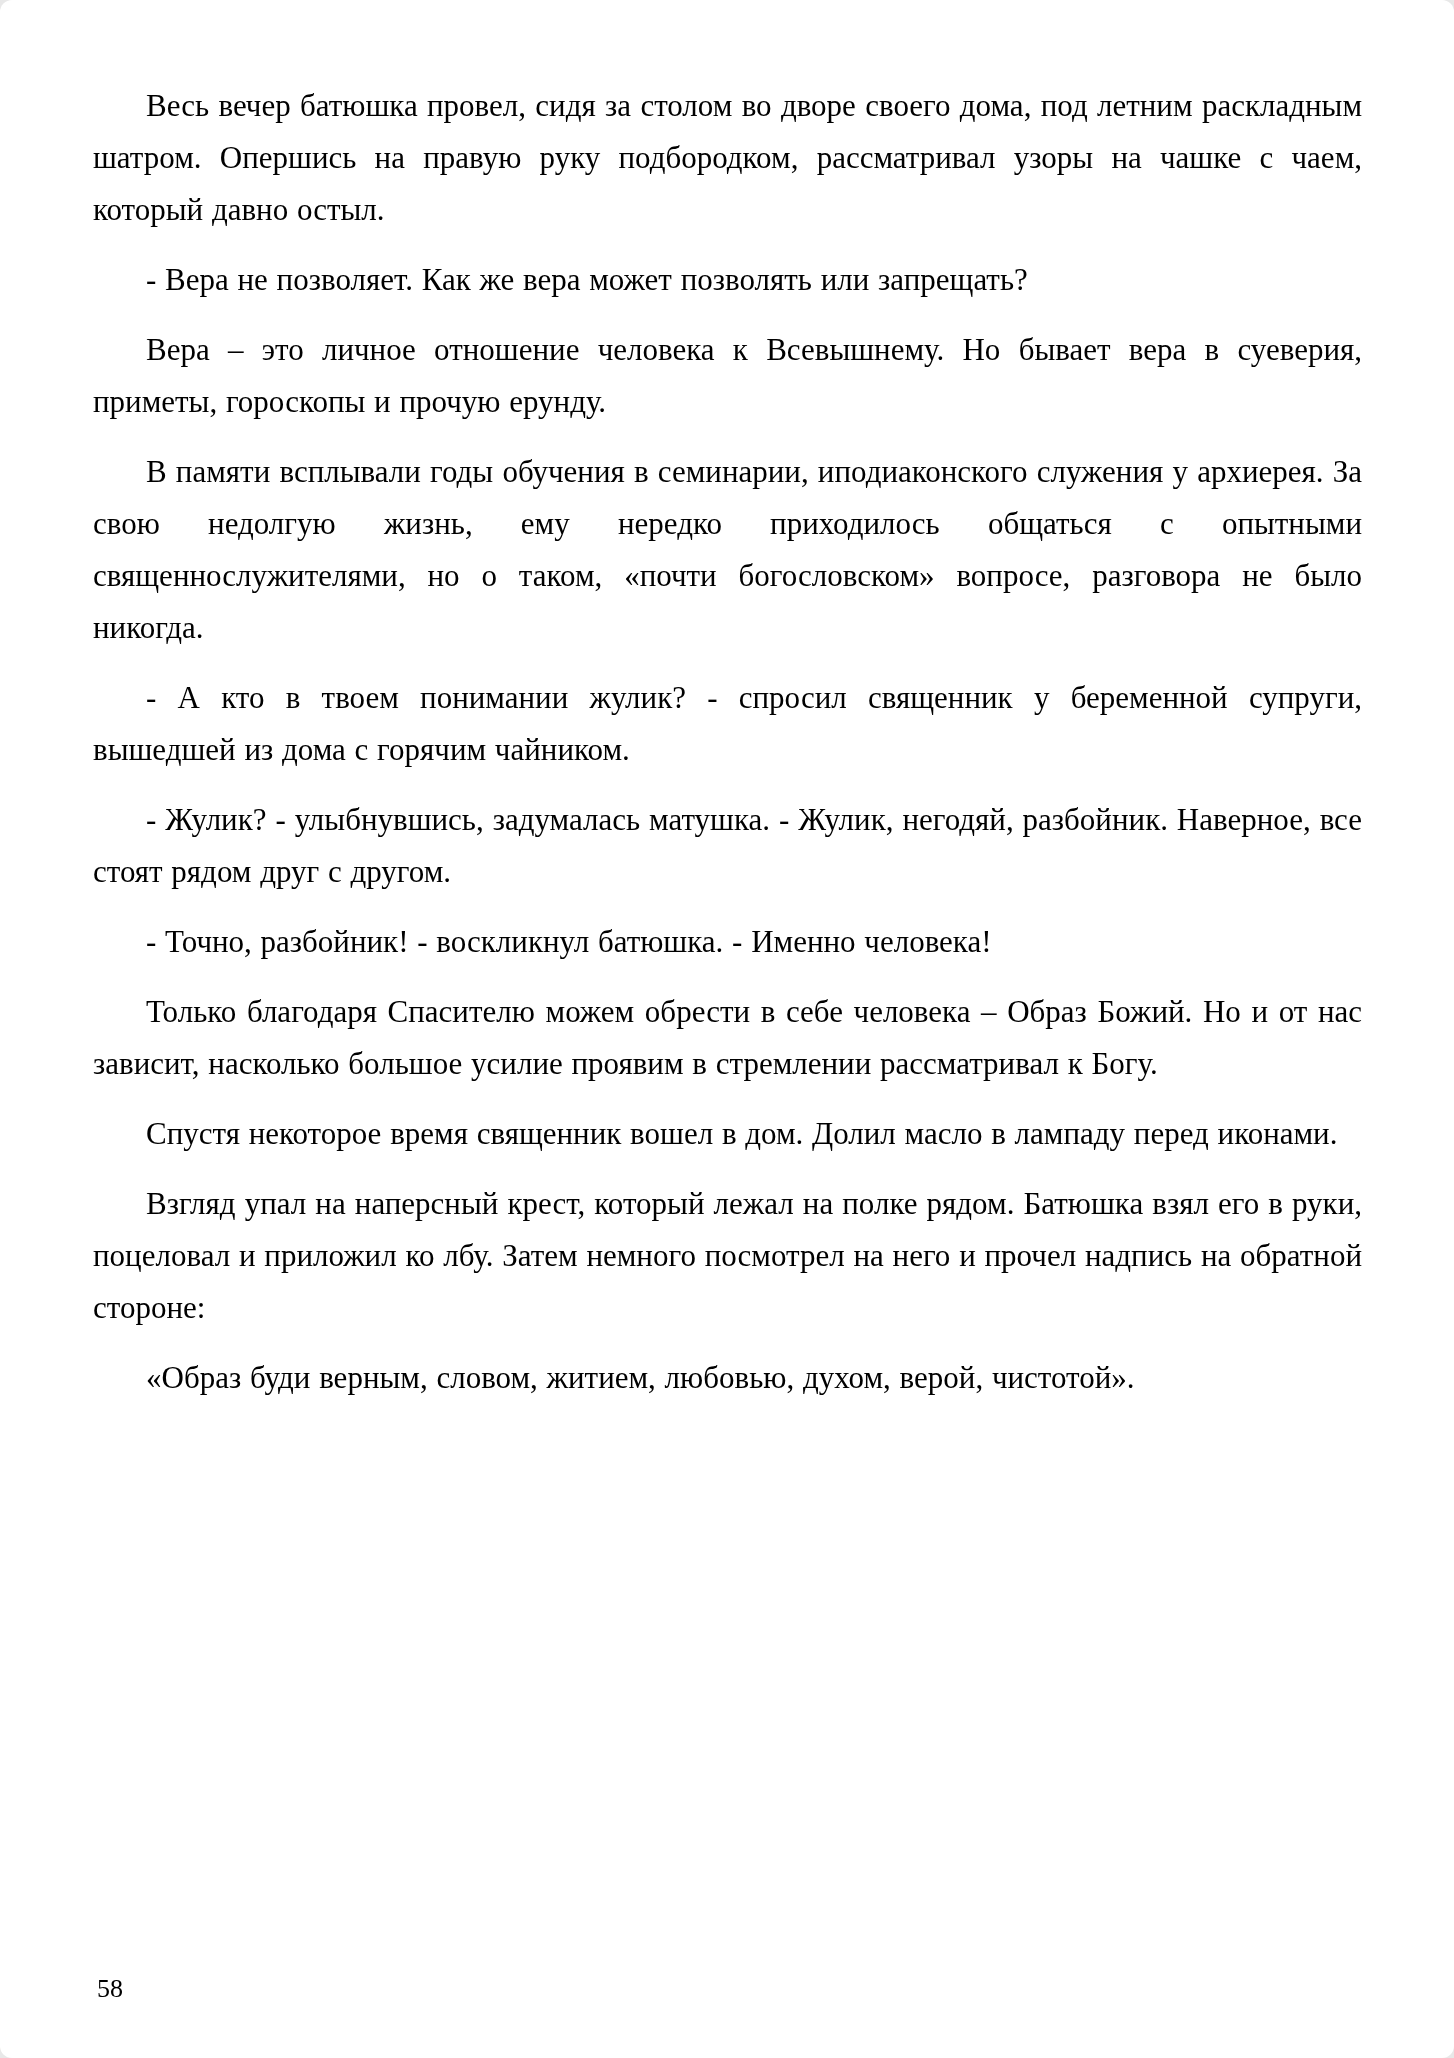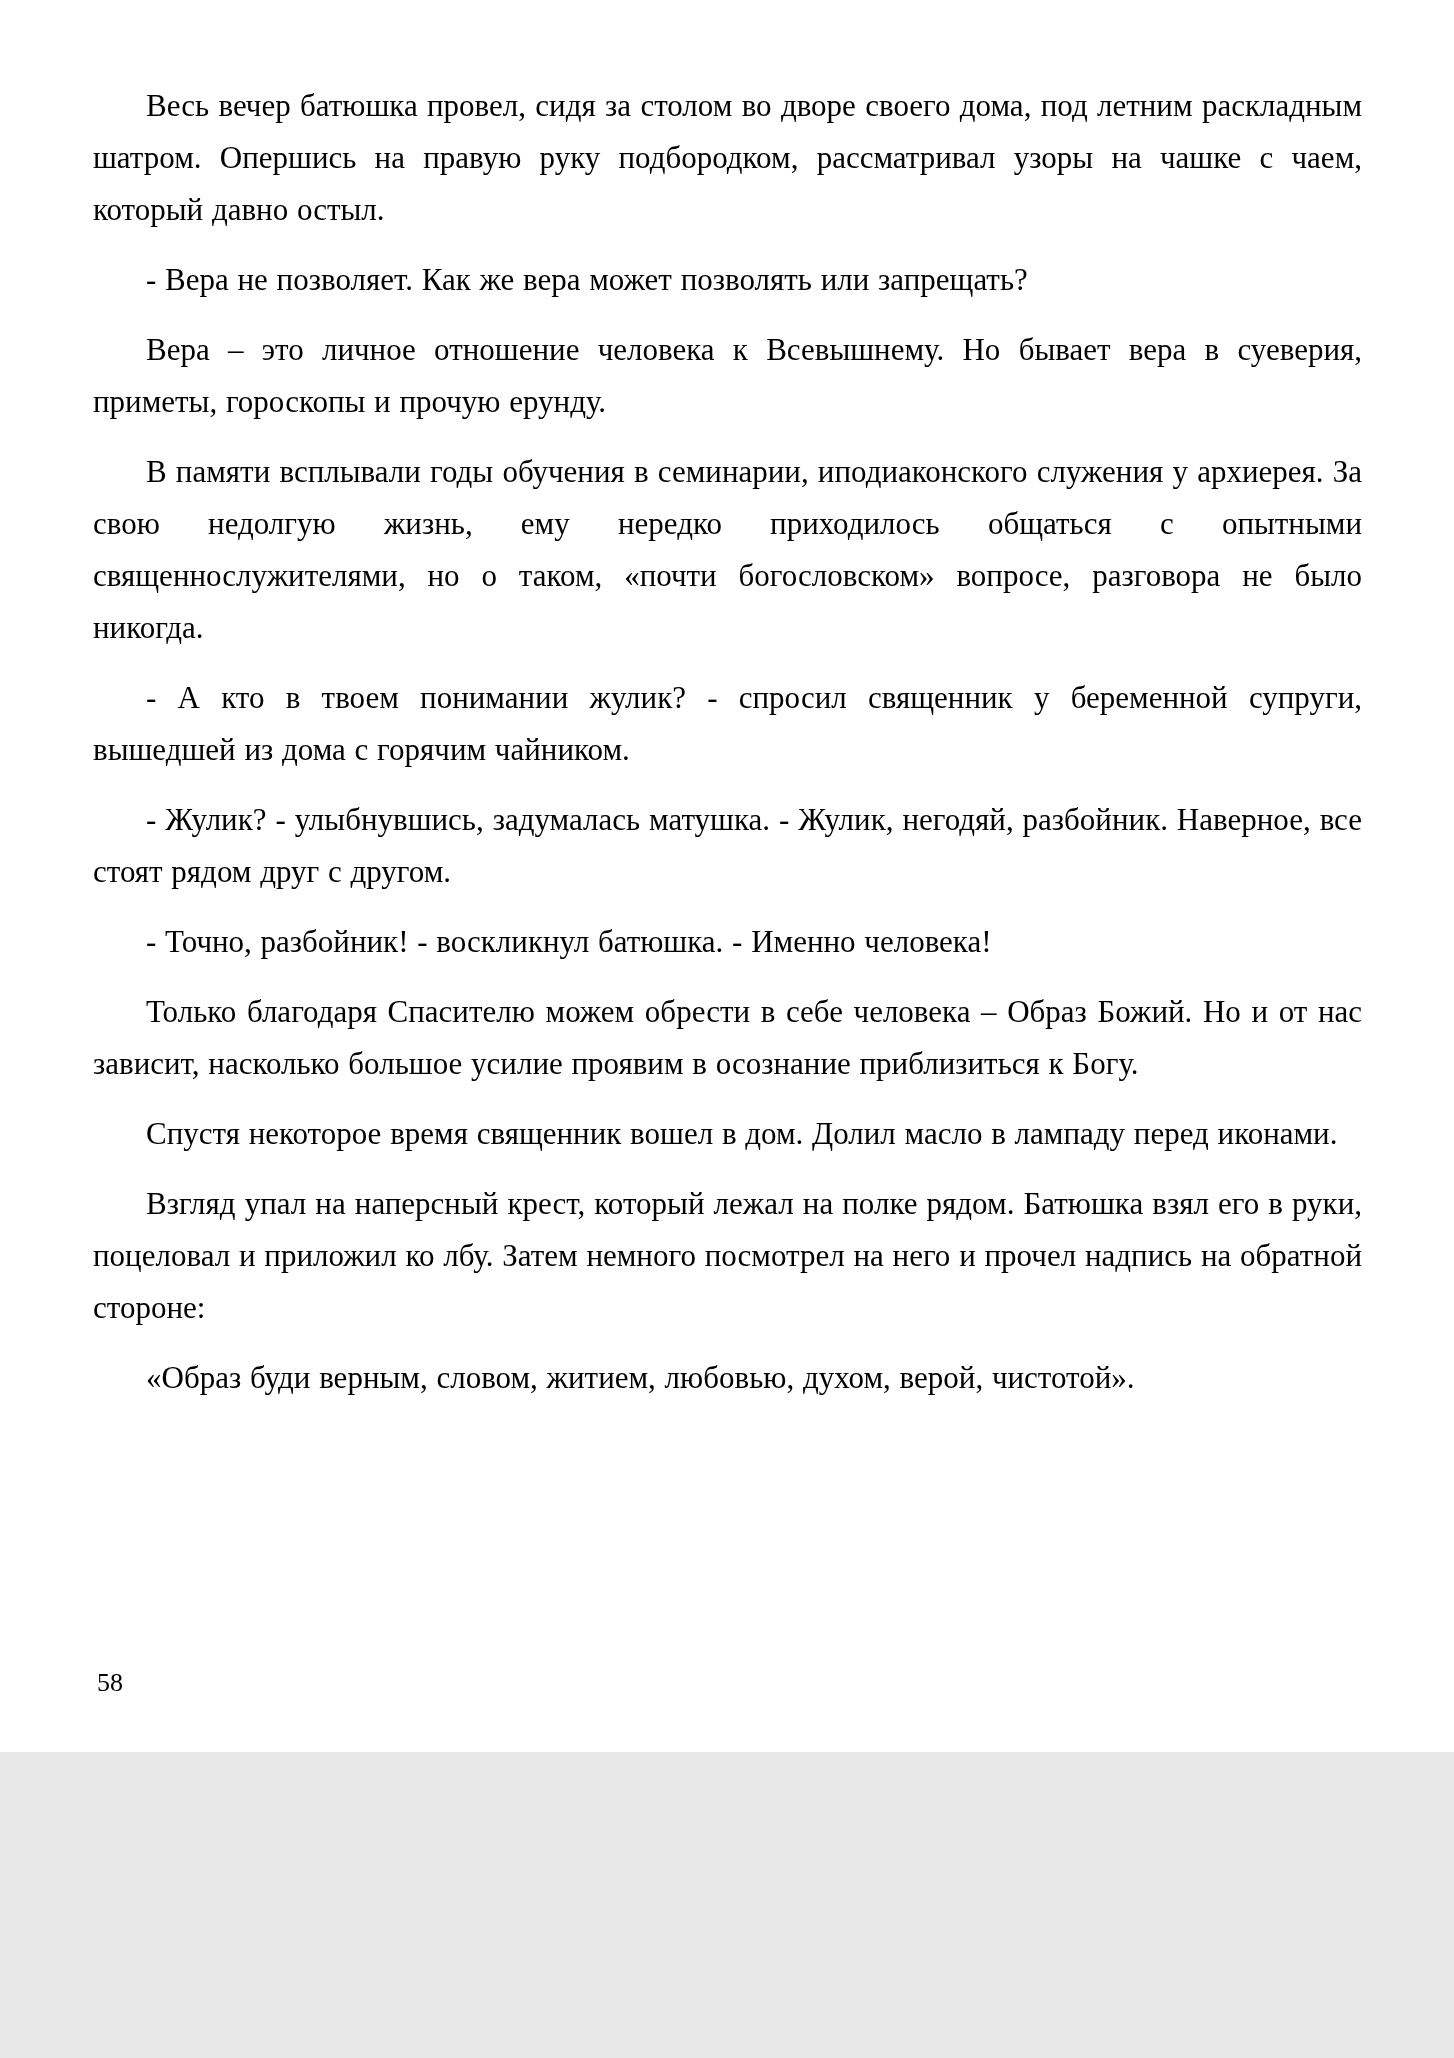--- a/index.html
+++ b/index.html
@@ -3,25 +3,26 @@
 <meta charset="utf-8">
 <style>
   * { margin: 0; padding: 0; box-sizing: border-box; }
   html, body {
     background: #e8e8e8;
     font-family: "Liberation Serif", "DejaVu Serif", serif;
   }
   .page {
     position: relative;
     width: 1454px;
-    height: 1752px;
+    height: 2058px;
     background: #ffffff;
     color: #000000;
     padding: 80px 92px 0 93px;
     overflow: hidden;
+    border-radius: 12px;
   }
   .content p {
     font-size: 31px;
     line-height: 52px;
     text-align: justify;
     text-indent: 53px;
     margin: 0 0 18px 0;
     word-spacing: 1px;
   }
   .page-number {
@@ -38,19 +39,19 @@
 
 <div class="page">
   <div class="content">
     <p>Весь вечер батюшка провел, сидя за столом во дворе своего дома, под летним раскладным шатром. Опершись на правую руку подбородком, рассматривал узоры на чашке с чаем, который давно остыл.</p>
     <p>- Вера не позволяет. Как же вера может позволять или запрещать?</p>
     <p>Вера – это личное отношение человека к Всевышнему. Но бывает вера в суеверия, приметы, гороскопы и прочую ерунду.</p>
     <p>В памяти всплывали годы обучения в семинарии, иподиаконского служения у архиерея. За свою недолгую жизнь, ему нередко приходилось общаться с опытными священнослужителями, но о таком, «почти богословском» вопросе, разговора не было никогда.</p>
     <p>- А кто в твоем понимании жулик? - спросил священник у беременной супруги, вышедшей из дома с горячим чайником.</p>
     <p>- Жулик? - улыбнувшись, задумалась матушка. - Жулик, негодяй, разбойник. Наверное, все стоят рядом друг с другом.</p>
     <p>- Точно, разбойник! - воскликнул батюшка. - Именно человека!</p>
-    <p>Только благодаря Спасителю можем обрести в себе человека – Образ Божий. Но и от нас зависит, насколько большое усилие проявим в осознание приблизиться к Богу.</p>
+    <p>Только благодаря Спасителю можем обрести в себе человека – Образ Божий. Но и от нас зависит, насколько большое усилие проявим в стремлении рассматривал к Богу.</p>
     <p>Спустя некоторое время священник вошел в дом. Долил масло в лампаду перед иконами.</p>
     <p>Взгляд упал на наперсный крест, который лежал на полке рядом. Батюшка взял его в руки, поцеловал и приложил ко лбу. Затем немного посмотрел на него и прочел надпись на обратной стороне:</p>
     <p>«Образ буди верным, словом, житием, любовью, духом, верой, чистотой».</p>
   </div>
   <div class="page-number">58</div>
 </div>
 
 </body></html>

